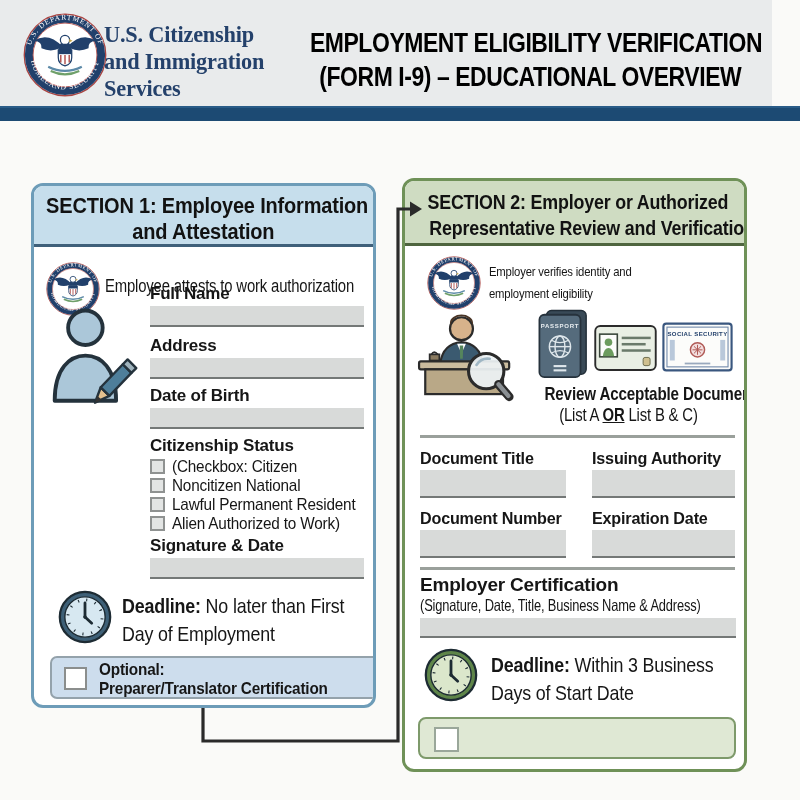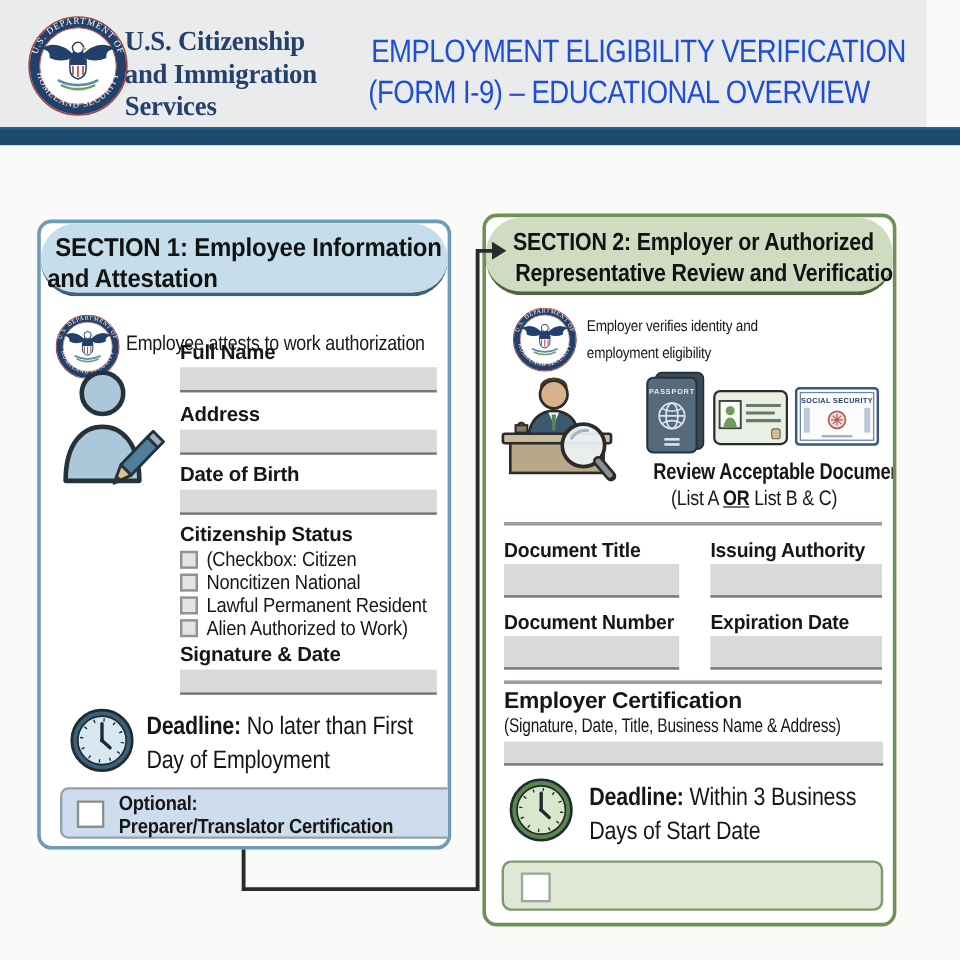--- a/index.html
+++ b/index.html
@@ -7,30 +7,30 @@
        font-family:"Liberation Sans",sans-serif;color:#161616;overflow:hidden;
        letter-spacing:-0.2px;}
   .abs{position:absolute;}
   .sx{display:inline-block;white-space:nowrap;transform:scaleX(var(--sx,.9));transform-origin:0 50%;}
   .sxc{display:inline-block;white-space:nowrap;transform:scaleX(var(--sx,.9));transform-origin:50% 50%;}
   .b{font-weight:bold;}
   
   .top-header{position:absolute;left:0;top:0;width:772px;height:106px;background:#e9ebec;}
   .wordmark{position:absolute;left:104px;top:21px;font-family:"Liberation Serif",serif;
             font-weight:bold;font-size:23px;line-height:27px;color:#24416b;}
-  .page-title{position:absolute;left:270px;top:26px;width:520px;text-align:left;
-              font-weight:normal;font-size:27px;line-height:34px;color:#1d4ed8;letter-spacing:-0.5px;}
+  .page-title{position:absolute;left:270px;top:26px;width:520px;text-align:center;
+              font-weight:bold;font-size:27px;line-height:34px;color:#000000;letter-spacing:-0.5px;}
   .navy-bar{position:absolute;left:0;top:106px;width:800px;height:15px;background:#1c4a73;
             border-top:2px solid #2a5c88;box-sizing:border-box;}
   
   .panel{position:absolute;box-sizing:border-box;background:#fff;border-radius:12px;overflow:hidden;}
   .panel1{left:31px;top:183px;width:345px;height:525px;border:3px solid #6d9cb8;}
   .panel2{left:402px;top:178px;width:345px;height:594px;border:3px solid #6f9158;}
-  .phead{position:absolute;left:0;top:0;width:100%;box-sizing:border-box;text-align:left;
-         font-weight:bold;color:#121212;border-radius:30px;}
+  .phead{position:absolute;left:0;top:0;width:100%;box-sizing:border-box;text-align:center;
+         font-weight:bold;color:#121212;}
   .phead1{height:61px;background:#c6deec;border-bottom:3px solid #3f607a;
           font-size:21.5px;line-height:26px;padding-top:7px;}
   .phead2{height:65px;background:#cfdcc2;border-bottom:3px solid #4f653f;
           font-size:20.5px;line-height:26px;padding-top:8px;}
   .lbl{font-weight:bold;font-size:17px;line-height:20px;}
   .bar{background:#d8dad9;border-bottom:2.5px solid #747877;}
   .cb{box-sizing:border-box;background:#e3e5e4;border:2px solid #8f9291;}
   .cb-white{box-sizing:border-box;background:#ffffff;border:2.5px solid #8b8e8d;}
   .opt-row{font-size:17px;line-height:19px;}
   .note-box1{position:absolute;box-sizing:border-box;background:#cddded;border:2.5px solid #94a2ab;border-radius:7px;}

